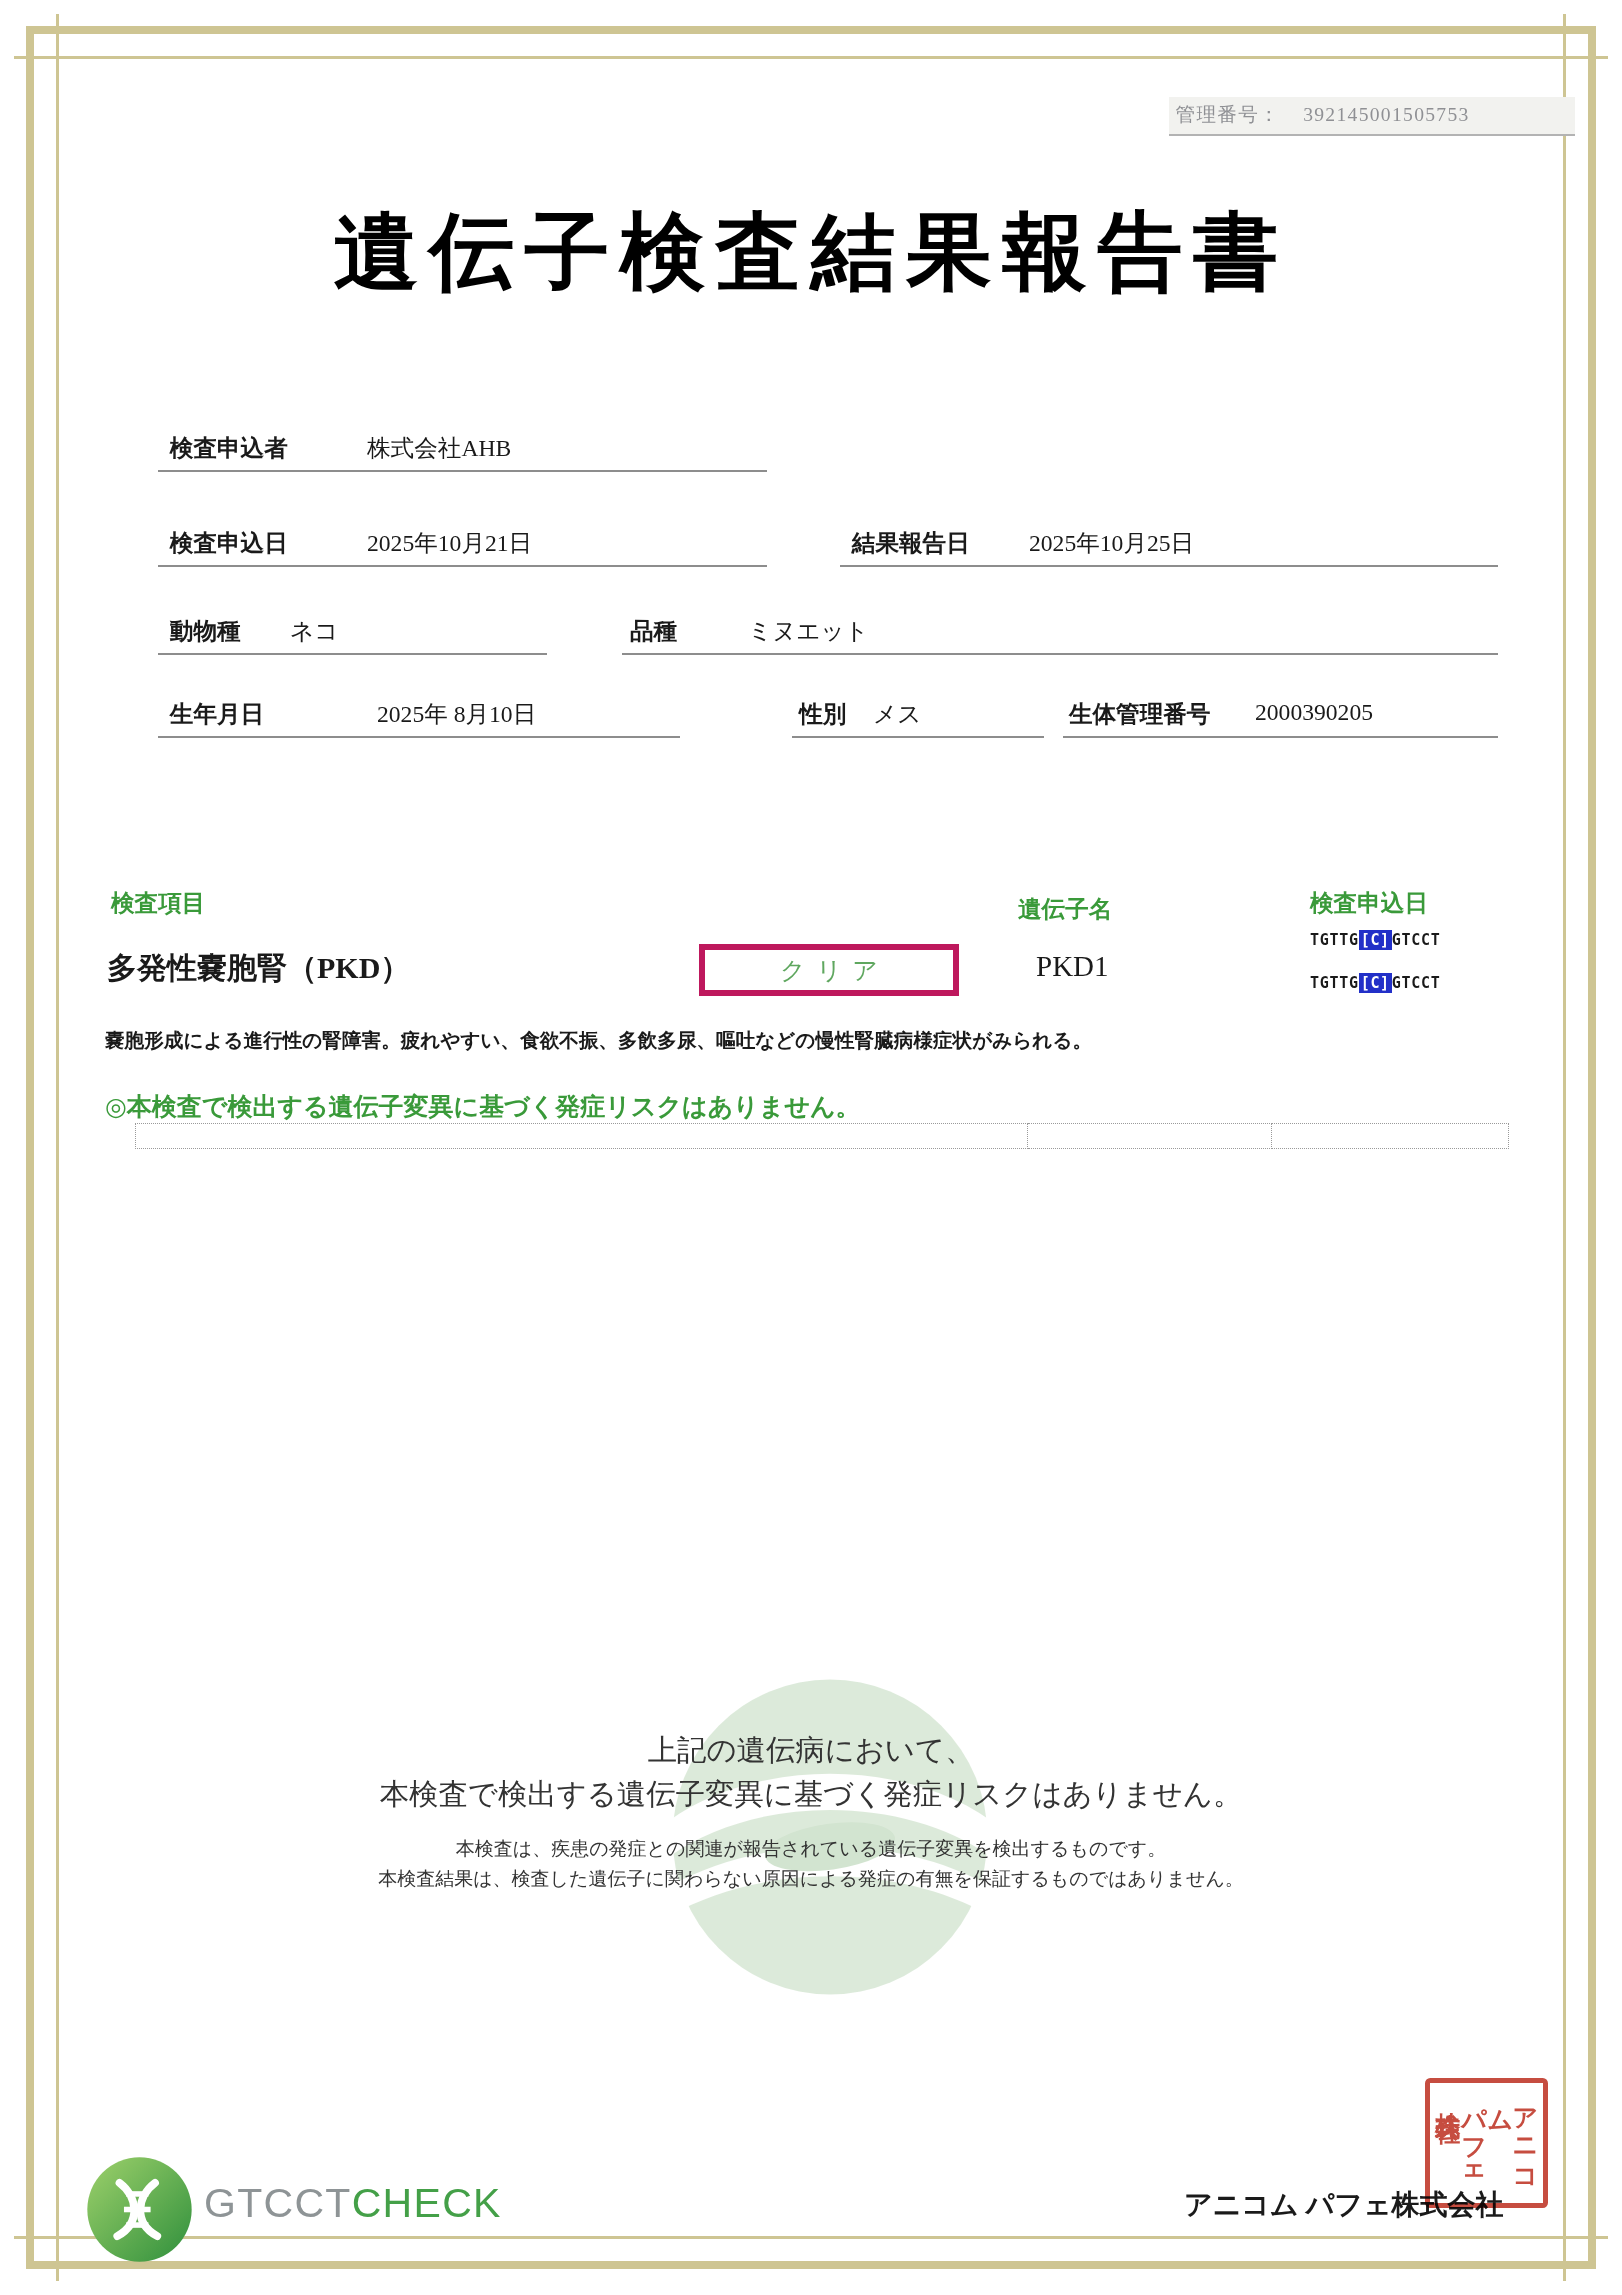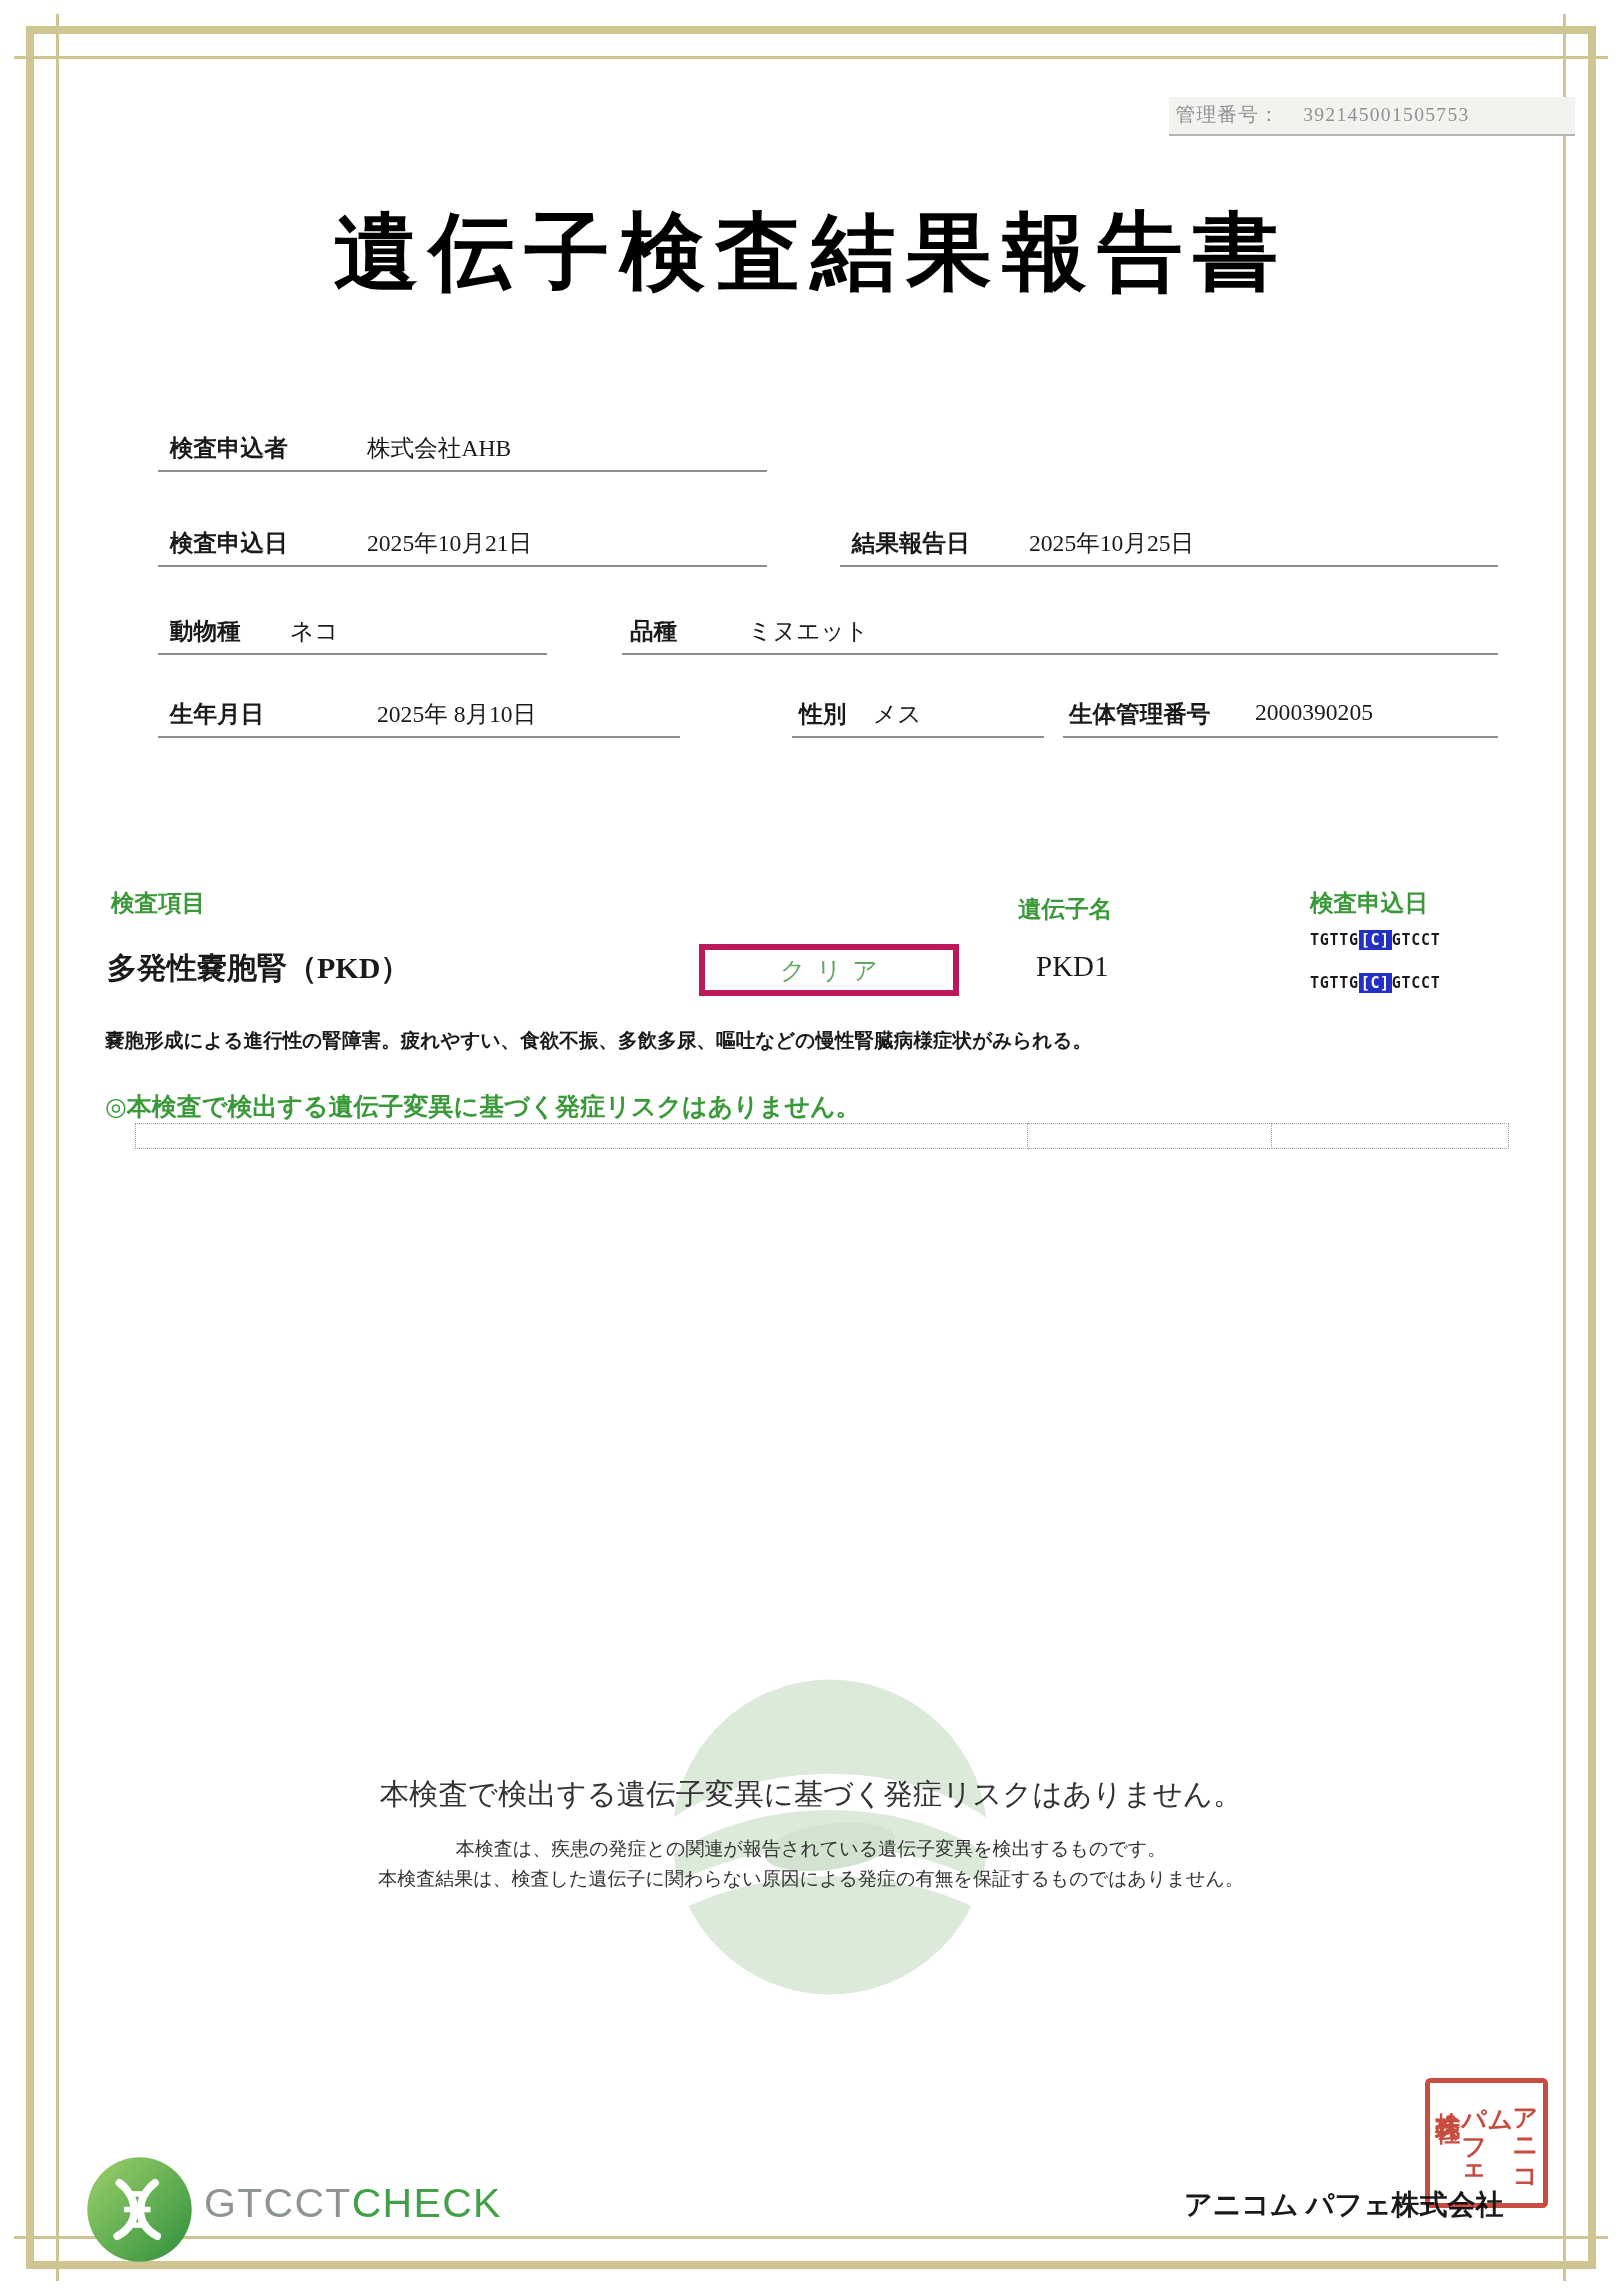--- a/index.html
+++ b/index.html
@@ -167,20 +167,21 @@
     <div class="dotted-cell" style="width:237px;"></div>
   </div>
 
   <svg class="watermark" style="left:666px; top:1673px;" width="328" height="328" viewBox="0 0 200 200">
     <circle cx="100" cy="100" r="96" fill="#8fbc88"></circle>
     <path d="M2,90 C 55,52 145,52 198,90 L198,112 C145,74 55,74 2,112 Z" fill="#ffffff"></path>
     <path d="M2,130 C 60,98 140,98 198,130 L198,148 C140,116 60,116 2,148 Z" fill="#ffffff"></path>
     <ellipse cx="100" cy="106" rx="40" ry="14" fill="#6ca765" transform="rotate(-8 100 106)"></ellipse>
   </svg>
 
+  <div class="sum-line" style="top:1731px;">上記の遺伝病において、</div>
   <div class="sum-line" style="top:1775px;text-align:center;">本検査で検出する遺伝子変異に基づく発症リスクはありません。</div>
   <div class="sum-note" style="top:1866px;">本検査結果は、検査した遺伝子に関わらない原因による発症の有無を保証するものではありません。</div>
   <div class="sum-note" style="top:1836px;">本検査は、疾患の発症との関連が報告されている遺伝子変異を検出するものです。</div>
 
   <svg class="abs" style="left:84px; top:2154px;" width="111" height="111" viewBox="0 0 100 100">
     <defs>
       <linearGradient id="lg" x1="0" y1="0" x2="1" y2="1">
         <stop offset="0" stop-color="#9ed16b"></stop>
         <stop offset="1" stop-color="#2f8f3c"></stop>
       </linearGradient>

